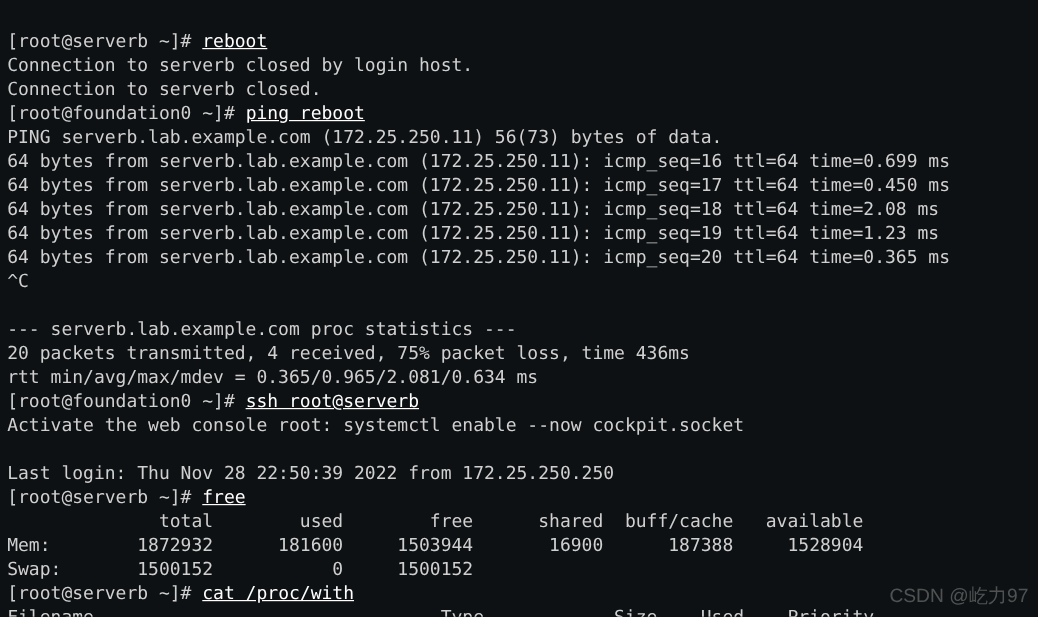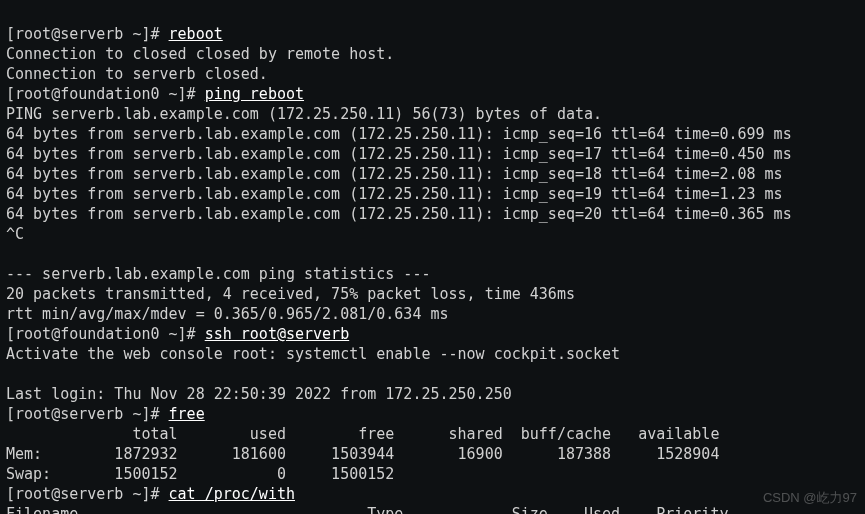--- a/index.html
+++ b/index.html
@@ -20,45 +20,45 @@
   .terminal {
     padding: 4px 6px;
     white-space: pre;
   }
   .line { white-space: pre; }
   .cmd { color: #ffffff; text-decoration: underline; }
   .watermark {
     position: absolute;
     right: 8px;
     bottom: 6px;
-    font-size: 13px;
+    font-size: 16px;
     color: rgba(200,200,200,0.35);
     font-family: sans-serif;
     text-align: right;
   }
   .free-table { white-space: pre; margin-top: 21px; }
   .swaps-table { white-space: pre; }
 </style>
 </head>
 <body>
 
 <div class="terminal">
 <span class="line"><span>[root@serverb ~]# </span><span class="cmd">reboot</span></span>
-<span class="line">Connection to closed closed by remote host.</span>
+<span class="line">Connection to serverb closed by login host.</span>
 <span class="line">Connection to serverb closed.</span>
 <span class="line"><span>[root@foundation0 ~]# </span><span class="cmd">ping reboot</span></span>
 <span class="line">PING serverb.lab.example.com (172.25.250.11) 56(73) bytes of data.</span>
 <span class="line">64 bytes from serverb.lab.example.com (172.25.250.11): icmp_seq=16 ttl=64 time=0.699 ms</span>
 <span class="line">64 bytes from serverb.lab.example.com (172.25.250.11): icmp_seq=17 ttl=64 time=0.450 ms</span>
 <span class="line">64 bytes from serverb.lab.example.com (172.25.250.11): icmp_seq=18 ttl=64 time=2.08 ms</span>
 <span class="line">64 bytes from serverb.lab.example.com (172.25.250.11): icmp_seq=19 ttl=64 time=1.23 ms</span>
 <span class="line">64 bytes from serverb.lab.example.com (172.25.250.11): icmp_seq=20 ttl=64 time=0.365 ms</span>
 <span class="line">^C</span>
 <span class="line"></span>
-<span class="line">--- serverb.lab.example.com ping statistics ---</span>
+<span class="line">--- serverb.lab.example.com proc statistics ---</span>
 <span class="line">20 packets transmitted, 4 received, 75% packet loss, time 436ms</span>
 <span class="line">rtt min/avg/max/mdev = 0.365/0.965/2.081/0.634 ms</span>
 <span class="line"><span>[root@foundation0 ~]# </span><span class="cmd">ssh root@serverb</span></span>
 <span class="line">Activate the web console root: systemctl enable --now cockpit.socket</span>
 <span class="line"></span>
 <span class="line">Last login: Thu Nov 28 22:50:39 2022 from 172.25.250.250</span>
 <span class="line"><span>[root@serverb ~]# </span><span class="cmd">free</span></span>
 <span class="free-table"><span class="line">              total        used        free      shared  buff/cache   available</span>
 <span class="line">Mem:        1872932      181600     1503944       16900      187388     1528904</span>
 <span class="line">Swap:       1500152           0     1500152</span></span>

